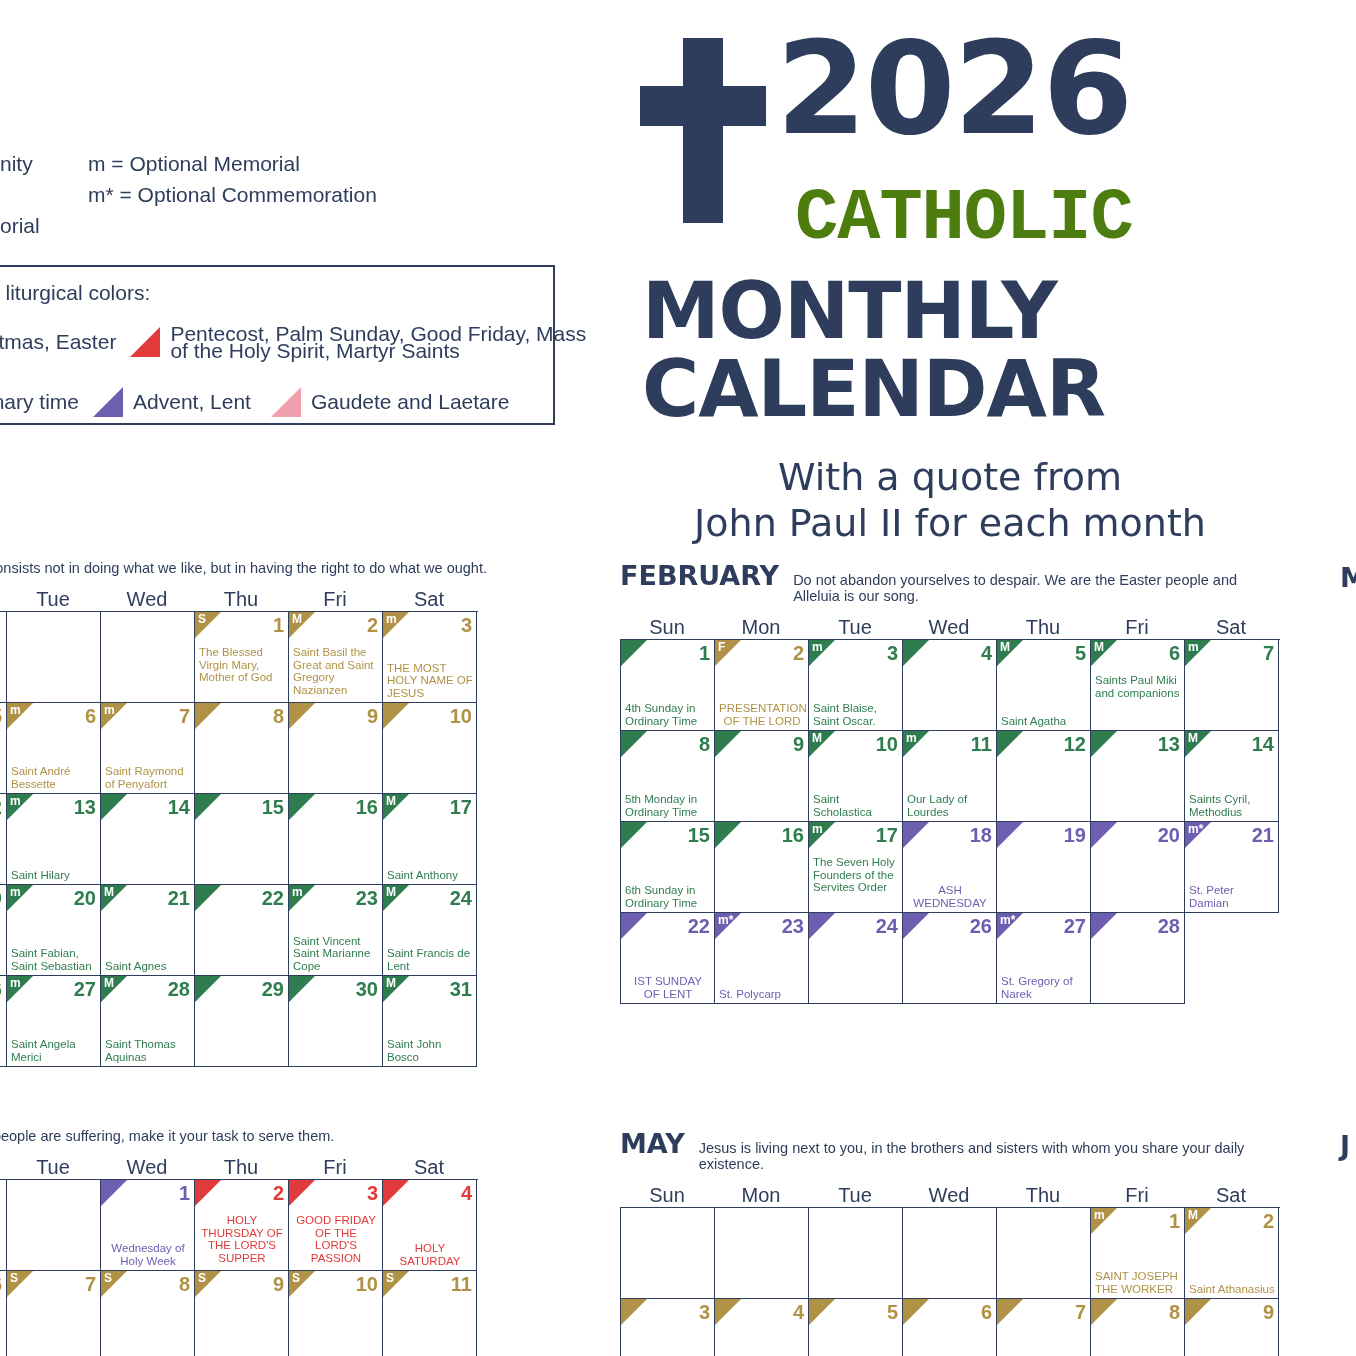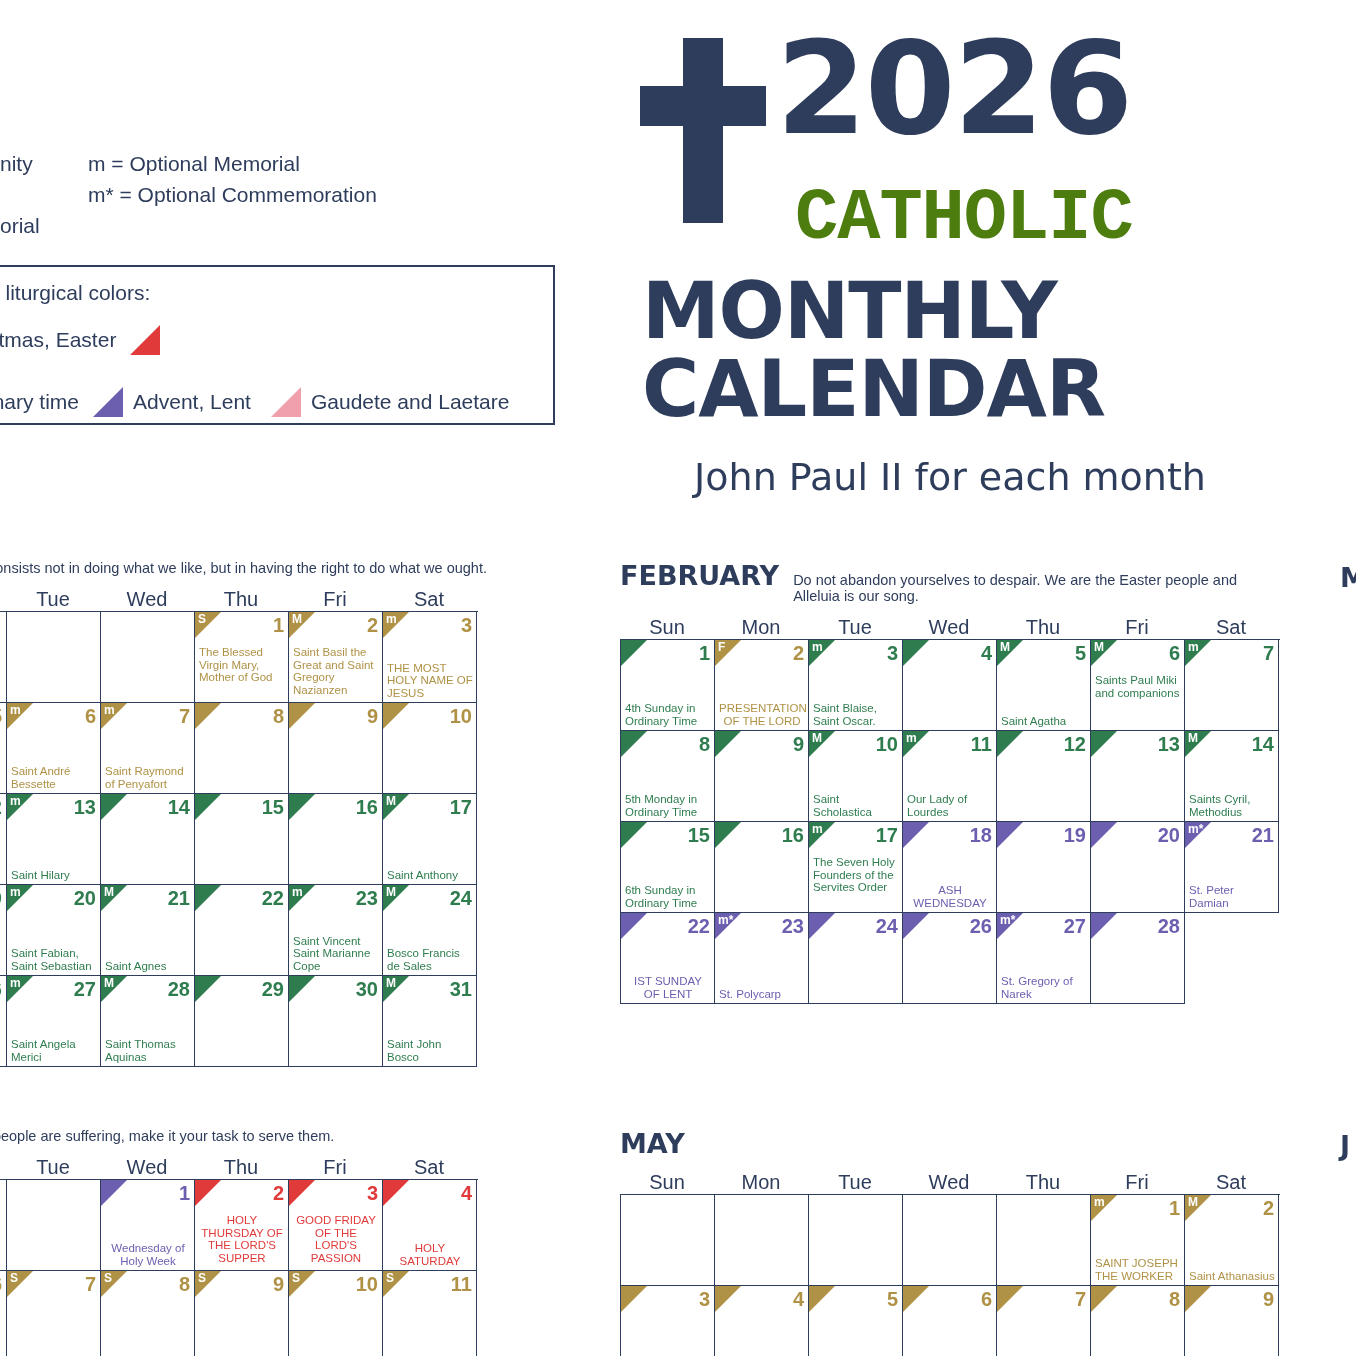--- a/index.html
+++ b/index.html
@@ -228,36 +228,41 @@
   <div class="title-row1">
     <div class="cross">
       <div class="v"></div>
       <div class="h"></div>
     </div>
     <div class="year">2026</div>
   </div>
   <div class="catholic">CATHOLIC</div>
   <div class="monthly">MONTHLY CALENDAR</div>
   <div class="subtitle">
+    <div>With a quote from</div>
     <div>John Paul II for each month</div>
   </div>
 </div>
 
 <div class="legend">
   <div class="legend-line" style="left:60px; top:12px;">nity</div>
   <div class="legend-line" style="left:148px; top:12px;">m = Optional Memorial</div>
   <div class="legend-line" style="left:148px; top:43px;">m* = Optional Commemoration</div>
   <div class="legend-line" style="left:60px; top:74px;">orial</div>
 
   <div class="legend-box">
     <div class="legend-box-title" style="left:46px;">o liturgical colors:</div>
 
     <div class="lg-row" style="left:46px; top:58px;">
       <span>stmas, Easter</span>
       <span class="tri tri-red" style="margin:0 10px 0 14px;"></span>
+      <span style="display:inline-block; line-height:17px;">
+        <span>Pentecost, Palm Sunday, Good Friday, Mass</span><br>
+        <span>of the Holy Spirit, Martyr Saints</span>
+      </span>
     </div>
 
     <div class="lg-row" style="left:46px; top:120px;">
       <span>inary time</span>
       <span class="tri tri-purple" style="margin:0 10px 0 14px;"></span>
       <span>Advent, Lent</span>
       <span class="tri tri-pink" style="margin:0 10px 0 20px;"></span>
       <span>Gaudete and Laetare</span>
     </div>
   </div>
@@ -375,21 +380,21 @@
       <div class="cell" style="height: 91px;">
         <div class="corner" style="border-width: 26px 26px 0px 0px; border-color: rgb(47, 125, 79) transparent transparent;"></div>
         <div class="rank">m</div>
         <div class="num c-green">23</div>
         <div class="note bottom c-green">Saint Vincent Saint Marianne Cope</div>
       </div>
       <div class="cell" style="height: 91px;">
         <div class="corner" style="border-width: 26px 26px 0px 0px; border-color: rgb(47, 125, 79) transparent transparent;"></div>
         <div class="rank">M</div>
         <div class="num c-green">24</div>
-        <div class="note bottom c-green">Bosco Francis de Sales</div>
+        <div class="note bottom c-green">Saint Francis de Lent</div>
       </div>
       <div class="cell" style="height: 91px;">
         <div class="num c-green">26</div>
         <div class="note bottom c-green">Saint Timothy and Saint Titus</div>
       </div>
       <div class="cell" style="height: 91px;">
         <div class="corner" style="border-width: 26px 26px 0px 0px; border-color: rgb(47, 125, 79) transparent transparent;"></div>
         <div class="rank">m</div>
         <div class="num c-green">27</div>
         <div class="note bottom c-green">Saint Angela Merici</div>
@@ -634,20 +639,21 @@
         <div class="corner" style="border-width: 26px 26px 0px 0px; border-color: rgb(176, 146, 70) transparent transparent;"></div>
         <div class="rank">S</div>
         <div class="num c-gold">11</div>
       </div>
     </div>
   </div>
 
 <div class="month" id="m-may" style="left:620px; top:1128px; width:660px;">
     <div class="month-head">
       <div class="month-name">MAY</div>
+      <div class="quote">Jesus is living next to you, in the brothers and sisters with whom you share your daily existence.</div>
     </div>
     <div class="dow-row">
       <div class="dow" style="width: 94px;">Sun</div>
       <div class="dow" style="width: 94px;">Mon</div>
       <div class="dow" style="width: 94px;">Tue</div>
       <div class="dow" style="width: 94px;">Wed</div>
       <div class="dow" style="width: 94px;">Thu</div>
       <div class="dow" style="width: 94px;">Fri</div>
       <div class="dow" style="width: 94px;">Sat</div>
     </div>

